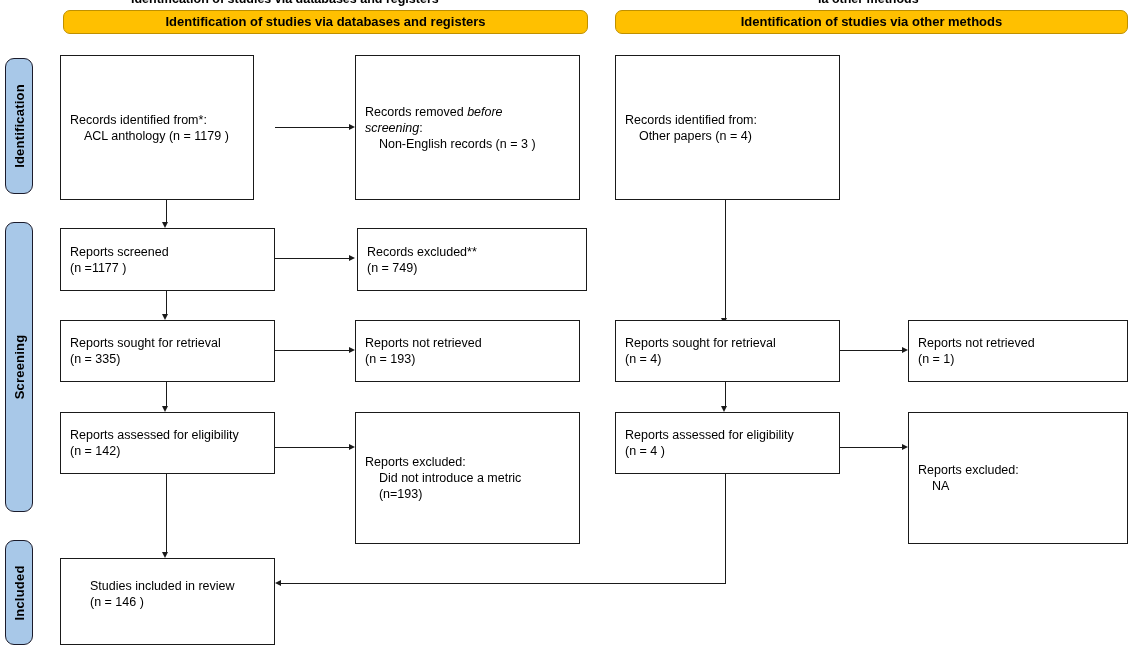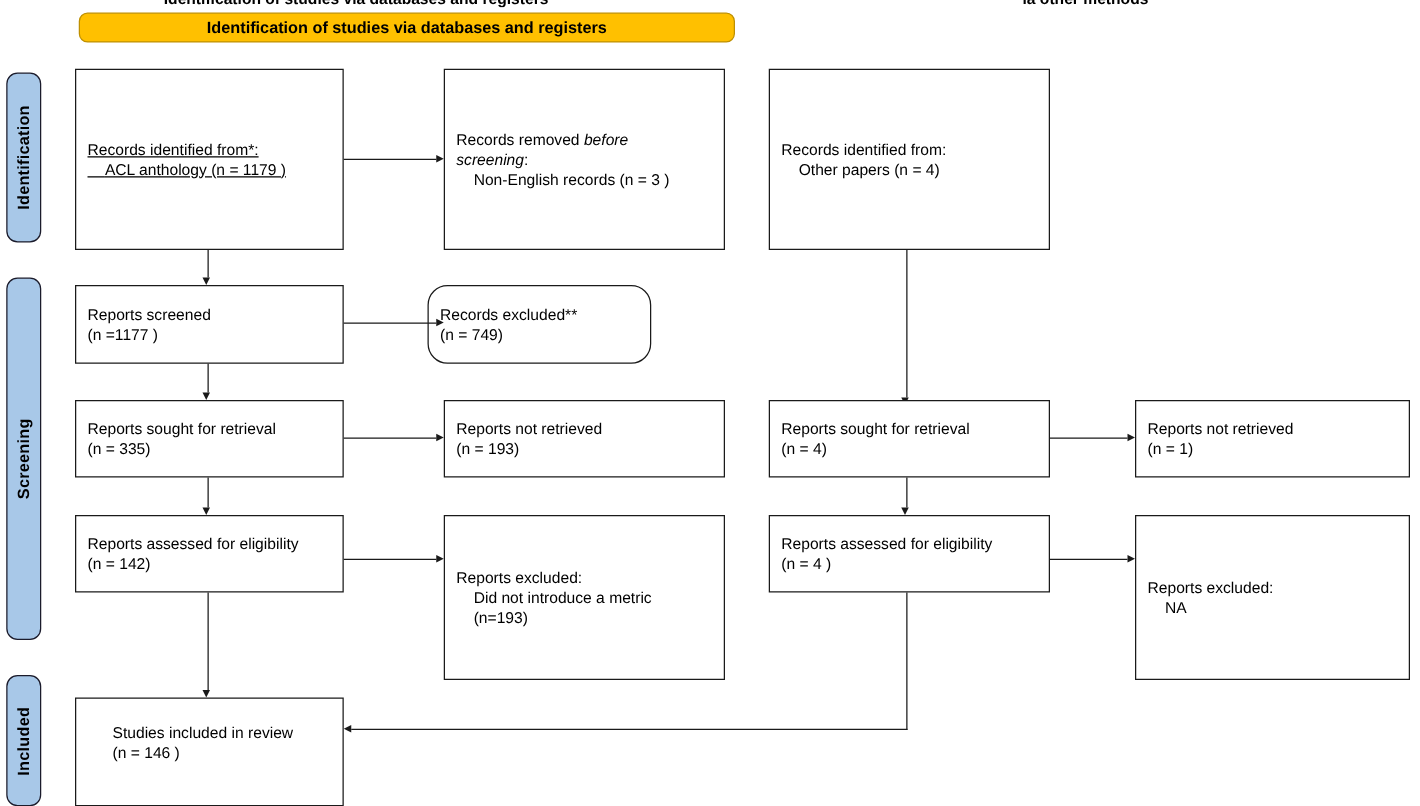--- a/index.html
+++ b/index.html
@@ -122,53 +122,54 @@
 </head>
 <body>
 
 <div id="canvas">
 
   <div class="top-caption" style="left:131px; top:-8px; width:360px;">Identification of studies via databases and registers</div>
   <div class="top-caption" style="left:818px; top:-8px; width:200px;">ia other methods</div>
 
   <div class="phase-header" style="left:63px; top:10px; width:525px; height:24px;">Identification of studies via databases and registers</div>
 
+  <div class="phase-header" style="left:615px; top:10px; width:513px; height:24px;">Identification of studies via other methods</div>
 
   <div class="stage-bar" style="left:5px; top:58px; width:28px; height:136px;">
     <span class="stage-label">Identification</span>
   </div>
 
   <div class="stage-bar" style="left:5px; top:222px; width:28px; height:290px;">
     <span class="stage-label">Screening</span>
   </div>
 
   <div class="stage-bar" style="left:5px; top:540px; width:28px; height:105px;">
     <span class="stage-label">Included</span>
   </div>
 
-  <div class="flow-box" style="left:60px; top:55px; width:215px; height:145px;text-decoration:underline;">
+  <div class="flow-box" style="left:60px; top:55px; width:194px; height:145px;">
     <div class="box-text"><span>Records identified from*:</span><br><span>    ACL anthology (n = 1179 )</span></div>
   </div>
 
   <div class="flow-box" style="left:355px; top:55px; width:225px; height:145px;">
     <div class="box-text"><span>Records removed </span><em>before</em><br><em>screening</em><span>:</span><br><span>    Non-English records (n = 3 )</span></div>
   </div>
 
   <div class="flow-box" style="left:615px; top:55px; width:225px; height:145px;">
     <div class="box-text"><span>Records identified from:</span><br><span>    Other papers (n = 4)</span></div>
   </div>
 
   <div class="conn-h" style="left:275px; top:127px; width:74px;"></div>
   <div class="arrow-right" style="left:349px; top:123.5px;"></div>
 
   <div class="flow-box" style="left:60px; top:228px; width:215px; height:63px;">
     <div class="box-text"><span>Reports screened</span><br><span>(n =1177 )</span></div>
   </div>
 
-  <div class="flow-box" style="left:342px; top:228px; width:179px; height:63px;border-radius:16px;">
+  <div class="flow-box" style="left:357px; top:228px; width:230px; height:63px;">
     <div class="box-text"><span>Records excluded**</span><br><span>(n = 749)</span></div>
   </div>
 
   <div class="conn-v" style="left:166px; top:200px; height:22px;"></div>
   <div class="arrow-down" style="left:162.4px; top:222px;"></div>
 
   <div class="conn-h" style="left:275px; top:258px; width:74px;"></div>
   <div class="arrow-right" style="left:349px; top:254.5px;"></div>
 
   <div class="conn-v" style="left:725px; top:200px; height:118px;"></div>

